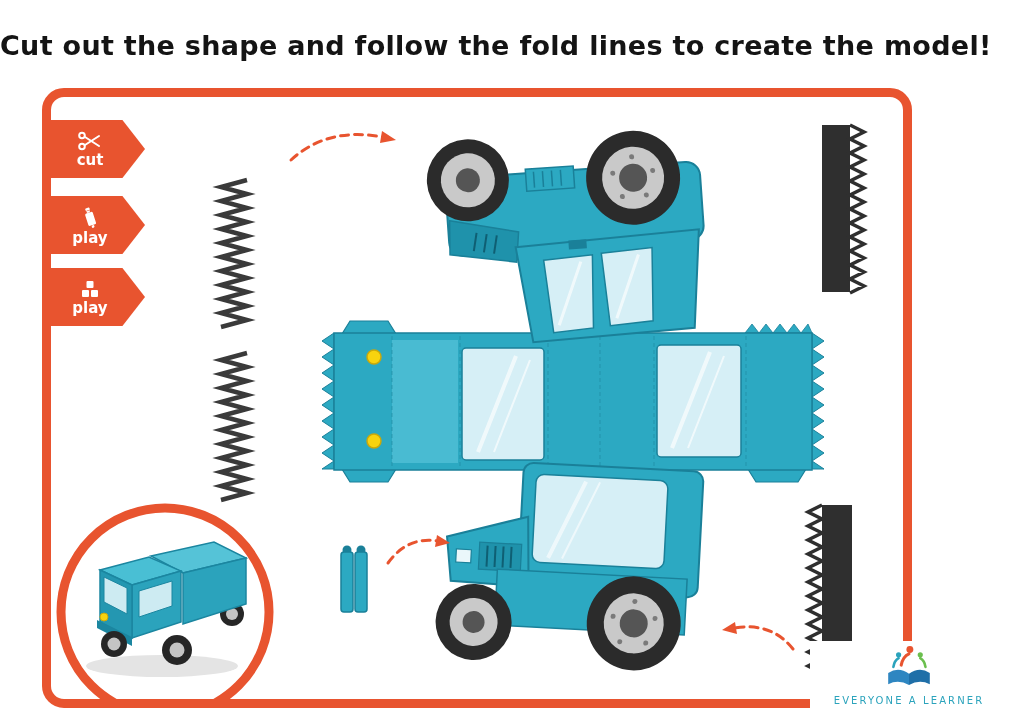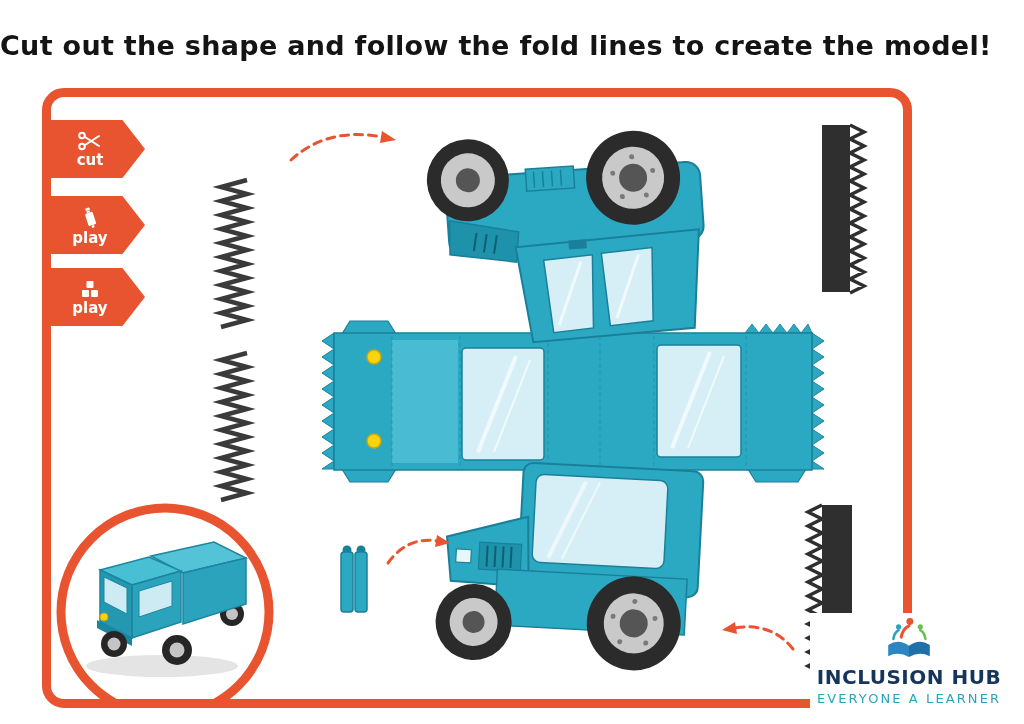--- a/index.html
+++ b/index.html
@@ -37,21 +37,21 @@
   .brand {
     position:absolute; right:16px; bottom:14px; width:198px;
     background:#ffffff; text-align:center; padding:2px 0 4px;
   }
   .brand-mark { width:52px; height:46px; }
   .brand-name {
     font-size:20px; font-weight:700; color:#16355D; letter-spacing:0.5px;
     white-space:nowrap;
   }
   .brand-tagline {
-    font-size:13px; color:#2BA3BC; letter-spacing:2.1px; margin-top:2px;
+    font-size:10px; color:#2BA3BC; letter-spacing:2.1px; margin-top:2px;
     white-space:nowrap;
     text-align:center;
   }
 </style>
 </head>
 <body>
 
 <h1 class="title">Cut out the shape and follow the fold lines to create the model!</h1>
 
 <div class="frame"></div>
@@ -254,15 +254,14 @@
   <svg class="brand-mark" viewBox="0 0 60 52">
     <circle cx="31" cy="7" r="4" fill="#E8542F"></circle>
     <path d="M30,12 q-7,3 -9,13" stroke="#E8542F" stroke-width="3.5" fill="none" stroke-linecap="round"></path>
     <circle cx="18" cy="13" r="3" fill="#2BA3BC"></circle>
     <path d="M18,17 q-5,3 -6,10" stroke="#2BA3BC" stroke-width="3" fill="none" stroke-linecap="round"></path>
     <circle cx="43" cy="13" r="3" fill="#6BBF4E"></circle>
     <path d="M43,17 q5,3 6,10" stroke="#6BBF4E" stroke-width="3" fill="none" stroke-linecap="round"></path>
     <path d="M6,34 Q18,26 30,35 L30,48 Q18,41 6,47 Z" fill="#2E86C1"></path>
     <path d="M54,34 Q42,26 30,35 L30,48 Q42,41 54,47 Z" fill="#1F6FA8"></path>
   </svg>
-  <div class="brand-name">INCLUSION HUB</div>
   <div class="brand-tagline">EVERYONE A LEARNER</div>
 </div>
 
 </body></html>

